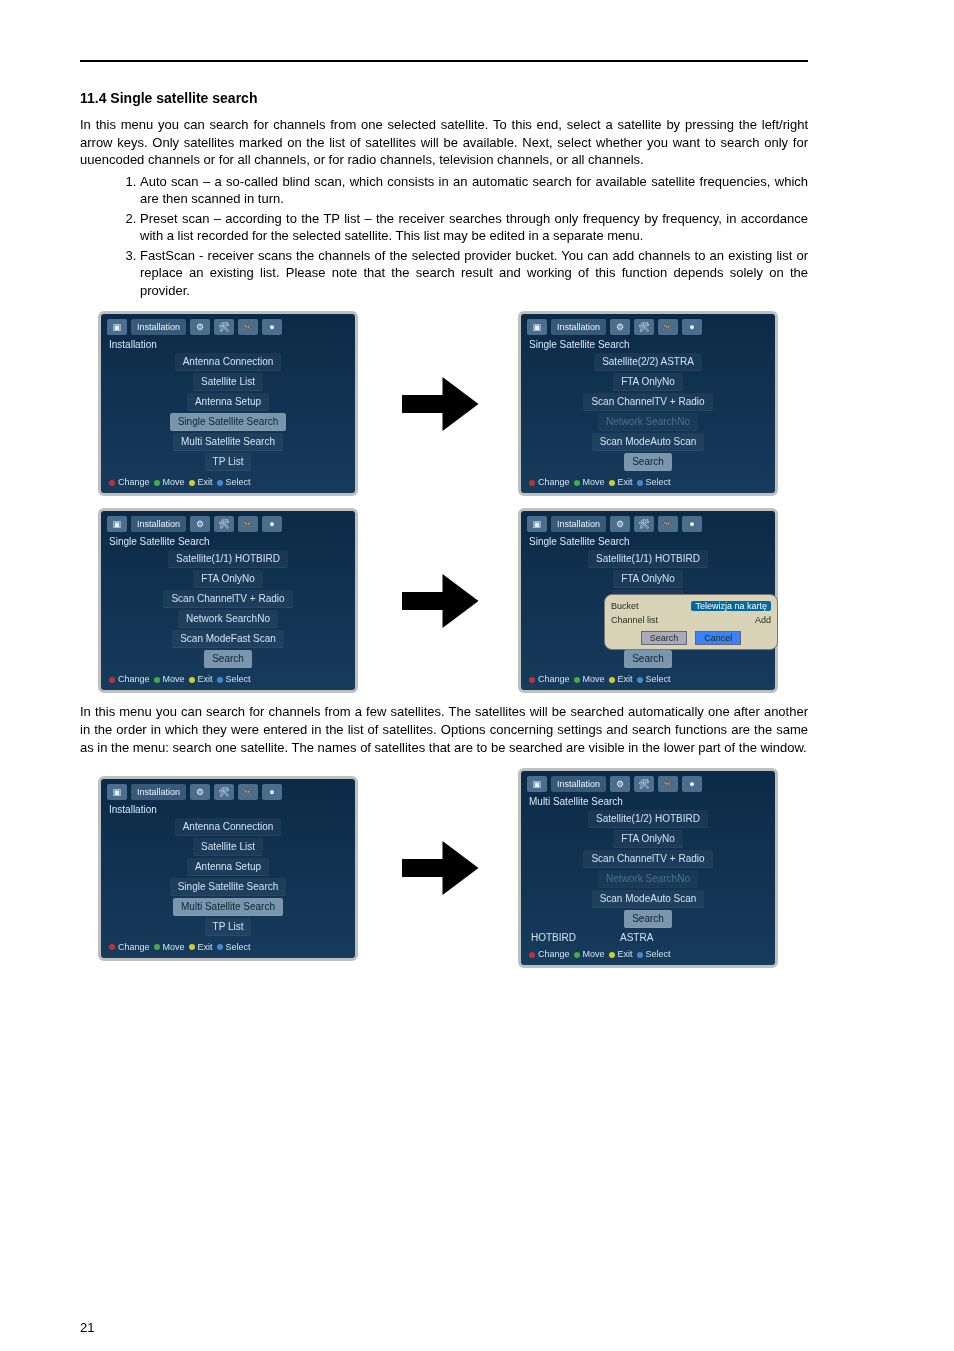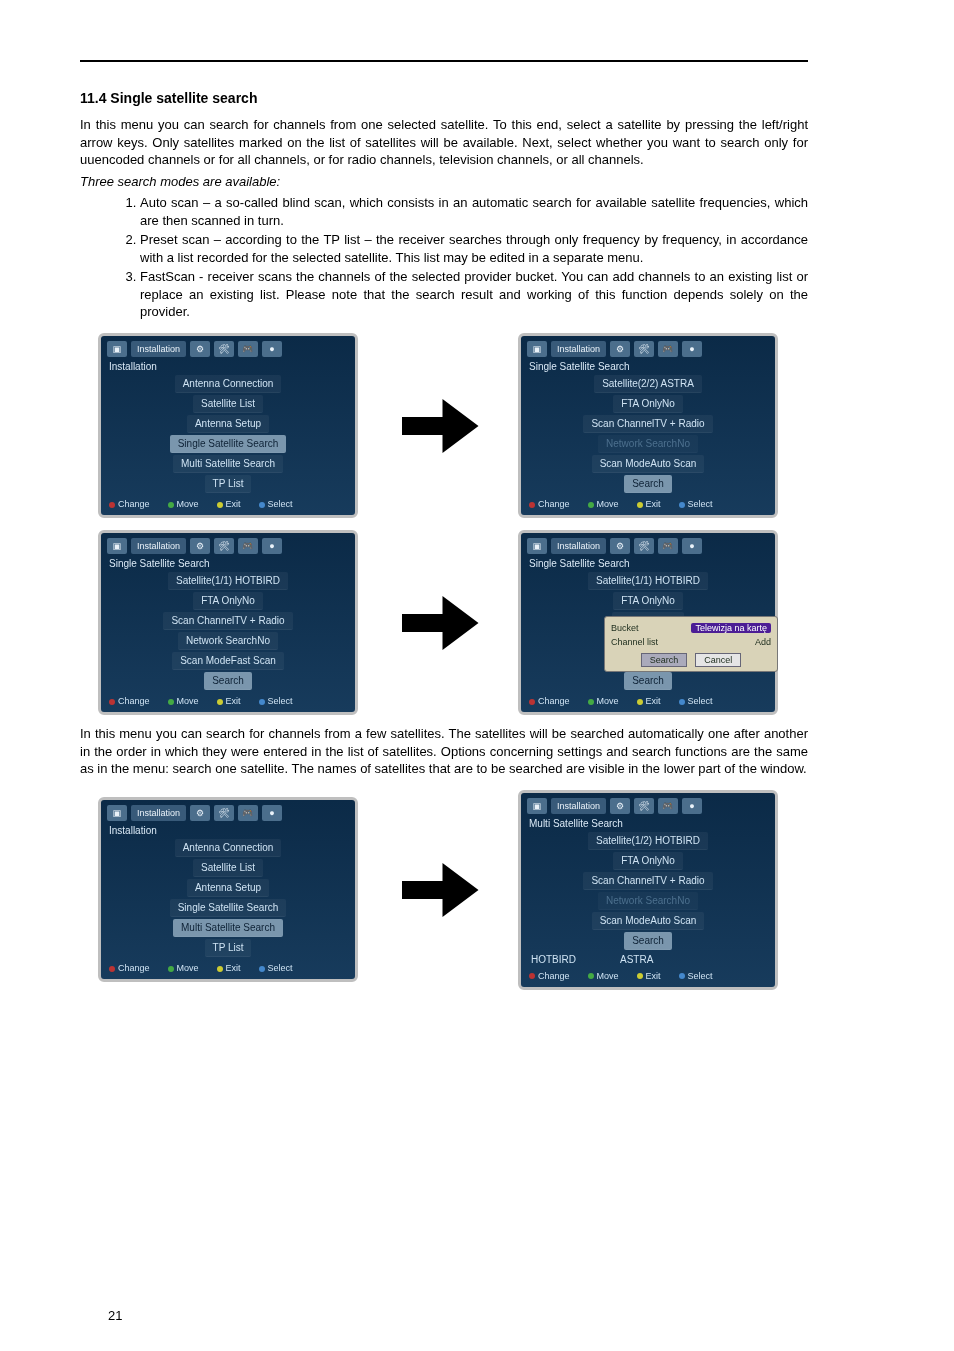--- a/index.html
+++ b/index.html
@@ -113,68 +113,66 @@
     background: rgba(255,255,255,0.05);
     border-bottom: 1px solid rgba(255,255,255,0.05);
     border-radius: 2px;
   }
   .row.sel { background: #7a96ad; color: #0e2236; }
   .row.dim { color: #7397b4; opacity: .6; }
   .row .l { flex: 1; }
   .row .r { text-align: right; }
   .legend {
     display: flex;
-    gap: 18px;
+    gap: 4px;
     padding: 6px 8px;
     font-size: 9px;
     align-items: center;
     color: #cfe3f3;
   }
   .dot { width: 6px; height: 6px; border-radius: 50%; display: inline-block; margin-right: 3px; vertical-align: middle; }
   .d-red{background:#b33;} .d-grn{background:#4a4;} .d-ylw{background:#cc3;} .d-blu{background:#48c;}
   .arrow {
     width: 100px;
     display:flex;
     justify-content:center;
   }
   .arrow svg { width: 90px; height: 90px; }
   .popup {
     position:absolute;
     background:#d9d3b8;
     color:#1c2c1c;
     font-size:9px;
     border:1px solid #777;
-    border-radius:3px;
+    border-radius:8px;
   }
   .tvwrap { position:relative; }
   .page-num {
     position:absolute;
     left:80px;
-    bottom:28px;
+    bottom:16px;
     font-size:13px;
-    margin-left:28px;
   }
   .sat-names {
     display:flex;
     gap:44px;
     padding:4px 10px 0 10px;
     font-size:10px;
     color:#cfe3f3;
   }
 </style>
 </head>
 <body>
 
 <div class="page">
   <hr class="hr-top">
 
   <h2>11.4 Single satellite search</h2>
 
   <p>In this menu you can search for channels from one selected satellite. To this end, select a satellite by pressing the left/right arrow keys.  Only satellites marked on the list of satellites will be available. Next, select whether you want to search only for uuencoded channels or for all channels, or for radio channels, television channels, or all channels.</p>
-  <p class="italic">Three search modes are available:</p>
   <ol>
     <li>Auto scan – a so-called blind scan, which consists in an automatic search for available satellite frequencies, which are then scanned in turn.</li>
     <li>Preset scan – according to the TP list – the receiver searches through only frequency by frequency, in accordance with a list recorded for the selected satellite. This list may be edited in a separate menu.</li>
     <li>FastScan - receiver scans the channels of the selected provider bucket. You can add channels to an existing list or replace an existing list. Please note that the search result and working of this function depends solely on the provider.</li>
   </ol>
 
   <div class="figrow">
     <div class="tvbox">
       <div class="tv-tabs">
         <span class="tab">▣</span>
@@ -355,29 +353,29 @@
         <div class="legend">
           <span><span class="dot d-red"></span><span>Change</span></span>
           <span><span class="dot d-grn"></span><span>Move</span></span>
           <span><span class="dot d-ylw"></span><span>Exit</span></span>
           <span><span class="dot d-blu"></span><span>Select</span></span>
         </div>
       </div>
       <div class="popup" style="top:86px;left:86px;width:160px;padding:4px 6px;">
         <div style="display:flex;justify-content:space-between;padding:2px 0;">
           <span>Bucket</span>
-          <span style="background:#4c1d95;color:#fff;padding:0 4px;border-radius:2px;margin-left:36px;">Telewizja na kartę</span>
+          <span style="background:#0369a1;color:#fff;padding:0 4px;border-radius:2px;margin-left:36px;">Telewizja na kartę</span>
         </div>
         <div style="display:flex;justify-content:space-between;padding:2px 0;">
           <span>Channel list</span>
           <span>Add</span>
         </div>
         <div style="display:flex;gap:8px;justify-content:center;margin-top:4px;">
           <span style="background:#aab;padding:1px 8px;border:1px solid #667;">Search</span>
-          <span style="background:#e5e5e5;padding:1px 8px;border:1px solid #667;">Cancel</span>
+          <span style="background:#3b82f6;padding:1px 8px;border:1px solid #667;">Cancel</span>
         </div>
       </div>
     </div>
   </div>
 
   <p>In this menu you can search for channels from a few satellites. The satellites will be searched automatically one after another in the order in which they were entered in the list of satellites. Options concerning settings and search functions are the same as in the menu: search one satellite. The names of satellites that are to be searched are visible in the lower part of the window.</p>
 
   <div class="figrow">
     <div class="tvbox">
       <div class="tv-tabs">

